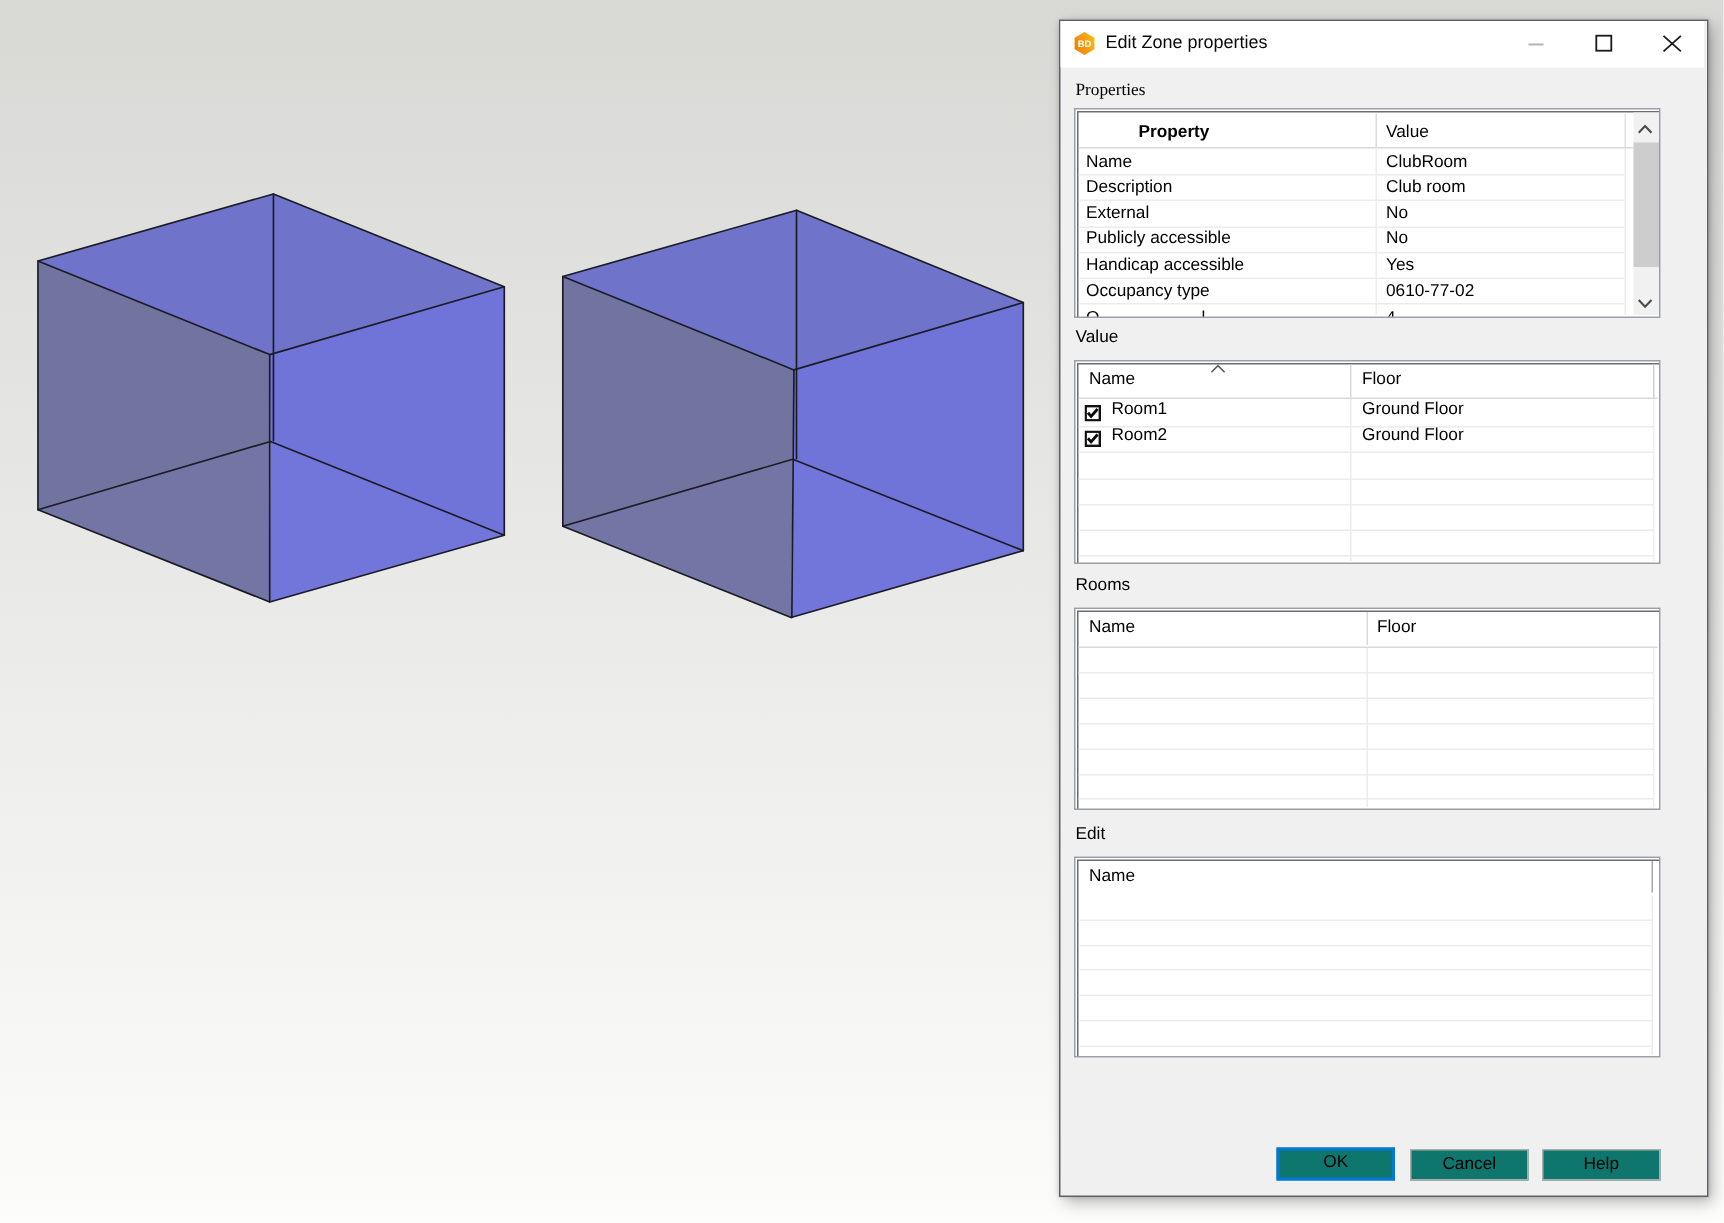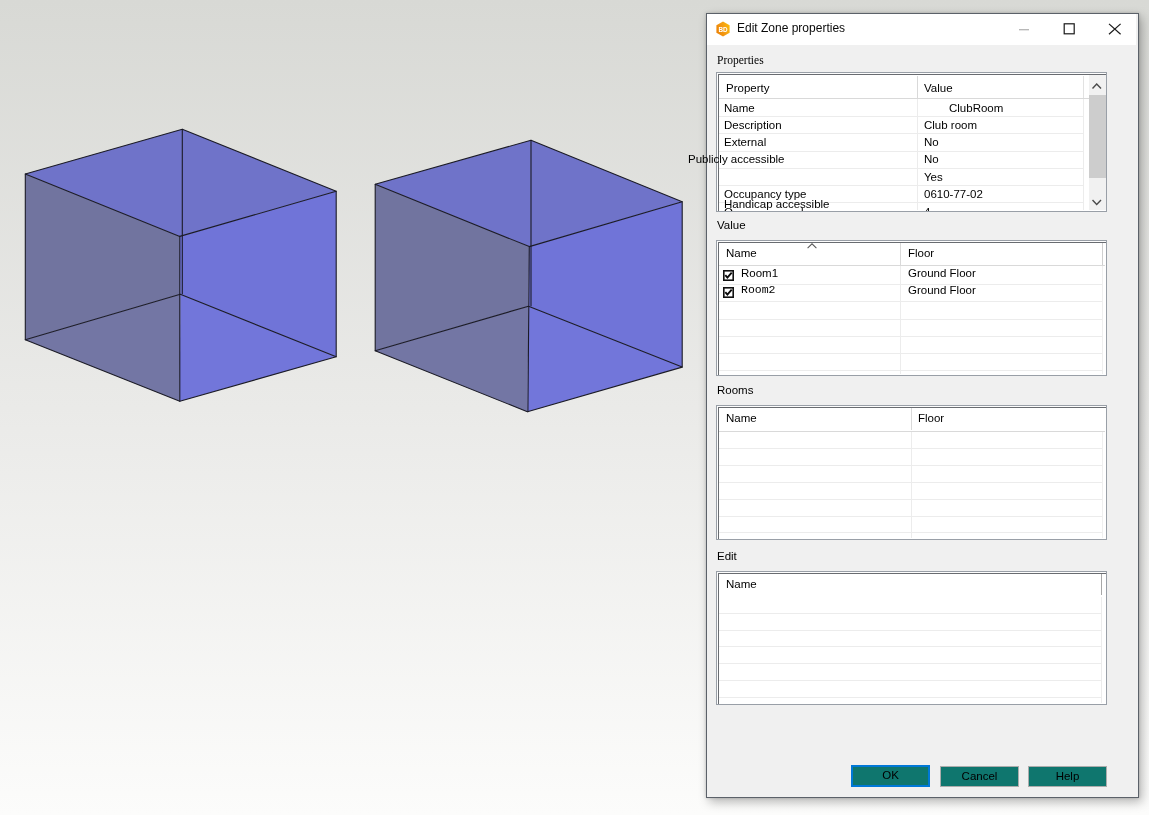--- a/index.html
+++ b/index.html
@@ -78,42 +78,42 @@
   <line x1="99" y1="9.9" x2="110.6" y2="20.3" stroke="#1a1a1a" stroke-width="1.2"></line>
   <line x1="110.6" y1="9.9" x2="99" y2="20.3" stroke="#1a1a1a" stroke-width="1.2"></line>
 </svg>
 
 <div class="lbl" style="left:717px;top:52.5px;font-family:Liberation Serif, serif;">Properties</div>
 <div class="lbl" style="left:717px;top:217.5px;">Value</div>
 <div class="lbl" style="left:717px;top:382.5px;">Rooms</div>
 <div class="lbl" style="left:717px;top:548.5px;">Edit</div>
 
 <div class="frm" style="top:72px;height:140px;"></div>
-<div class="txt" style="left:726px;top:81.4px;">Property</div>
+<div class="txt" style="left:759px;top:81.4px;font-weight:bold;">Property</div>
 <div class="txt" style="left:924px;top:81.4px;">Value</div>
 <div class="vl" style="left:917px;top:76px;height:22px;background:#d9d9d9;"></div>
 <div class="vl" style="left:1083px;top:76px;height:22px;background:#e2e2e2;"></div>
 <div class="hl" style="left:719px;top:98px;width:386px;"></div>
 <div class="vl" style="left:917px;top:99px;height:111px;background:#ececec;"></div>
 <div class="vl" style="left:1083px;top:99px;height:111px;background:#ececec;"></div>
 <div class="rl" style="left:719px;top:116px;width:364px;"></div>
 <div class="rl" style="left:719px;top:133px;width:364px;"></div>
 <div class="rl" style="left:719px;top:150.5px;width:364px;"></div>
 <div class="rl" style="left:719px;top:167.5px;width:364px;"></div>
 <div class="rl" style="left:719px;top:185px;width:364px;"></div>
 <div class="rl" style="left:719px;top:202px;width:364px;"></div>
 <div class="txt" style="left:724px;top:100.8px;">Name</div>
-<div class="txt" style="left:924px;top:100.8px;margin-left:25px;">ClubRoom</div>
+<div class="txt" style="left:924px;top:100.8px;">ClubRoom</div>
 <div class="txt" style="left:724px;top:118px;">Description</div>
 <div class="txt" style="left:924px;top:118px;text-align:center;">Club room</div>
 <div class="txt" style="left:724px;top:135.1px;">External</div>
 <div class="txt" style="left:924px;top:135.1px;">No</div>
-<div class="txt" style="left:688px;top:152.3px;">Publicly accessible</div>
+<div class="txt" style="left:724px;top:152.3px;">Publicly accessible</div>
 <div class="txt" style="left:924px;top:152.3px;">No</div>
-<div class="txt" style="left:724px;top:169.5px;margin-top:27px;">Handicap accessible</div>
+<div class="txt" style="left:724px;top:169.5px;">Handicap accessible</div>
 <div class="txt" style="left:924px;top:169.5px;">Yes</div>
 <div class="txt" style="left:724px;top:186.6px;">Occupancy type</div>
 <div class="txt" style="left:924px;top:186.6px;">0610-77-02</div>
 <div class="abs" style="left:719px;top:203px;width:364px;height:7.5px;overflow:hidden;">
   <div class="txt" style="left:5px;top:1.6px;">O</div>
   <div class="txt" style="left:82px;top:1.6px;">l</div>
   <div class="txt" style="left:205px;top:1.6px;">4</div>
 </div>
 
 <div class="abs" style="left:1088.5px;top:75px;width:17px;height:135px;background:#f1f1f1;"></div>
@@ -145,21 +145,21 @@
 <svg class="abs" style="left:723px;top:270px" width="11" height="11" viewBox="0 0 11 11">
   <rect x="0.8" y="0.8" width="9.4" height="9.4" fill="#fff" stroke="#111" stroke-width="1.6"></rect>
   <path d="M2.3,5.2 L4.4,7.6 L8.7,2.7" fill="none" stroke="#0a0a0a" stroke-width="1.9"></path>
 </svg>
 <div class="txt" style="left:741px;top:266px;">Room1</div>
 <div class="txt" style="left:908px;top:265.8px;">Ground Floor</div>
 <svg class="abs" style="left:723px;top:287.3px" width="11" height="11" viewBox="0 0 11 11">
   <rect x="0.8" y="0.8" width="9.4" height="9.4" fill="#fff" stroke="#111" stroke-width="1.6"></rect>
   <path d="M2.3,5.2 L4.4,7.6 L8.7,2.7" fill="none" stroke="#0a0a0a" stroke-width="1.9"></path>
 </svg>
-<div class="txt" style="left:741px;top:283.4px;font-family:Liberation Mono, monospace;">Room2</div>
+<div class="txt" style="left:741px;top:283.4px;">Room2</div>
 <div class="txt" style="left:908px;top:283px;">Ground Floor</div>
 
 <div class="frm" style="top:405px;height:135px;"></div>
 <div class="txt" style="left:726px;top:411px;">Name</div>
 <div class="txt" style="left:918px;top:411px;">Floor</div>
 <div class="vl" style="left:911px;top:408px;height:22px;background:#d9d9d9;"></div>
 <div class="hl" style="left:719px;top:431px;width:386px;"></div>
 <div class="vl" style="left:911px;top:432px;height:106px;background:#ececec;"></div>
 <div class="vl" style="left:1102px;top:432px;height:106px;background:#efefef;"></div>
 <div class="rl" style="left:719px;top:448px;width:383px;"></div>

